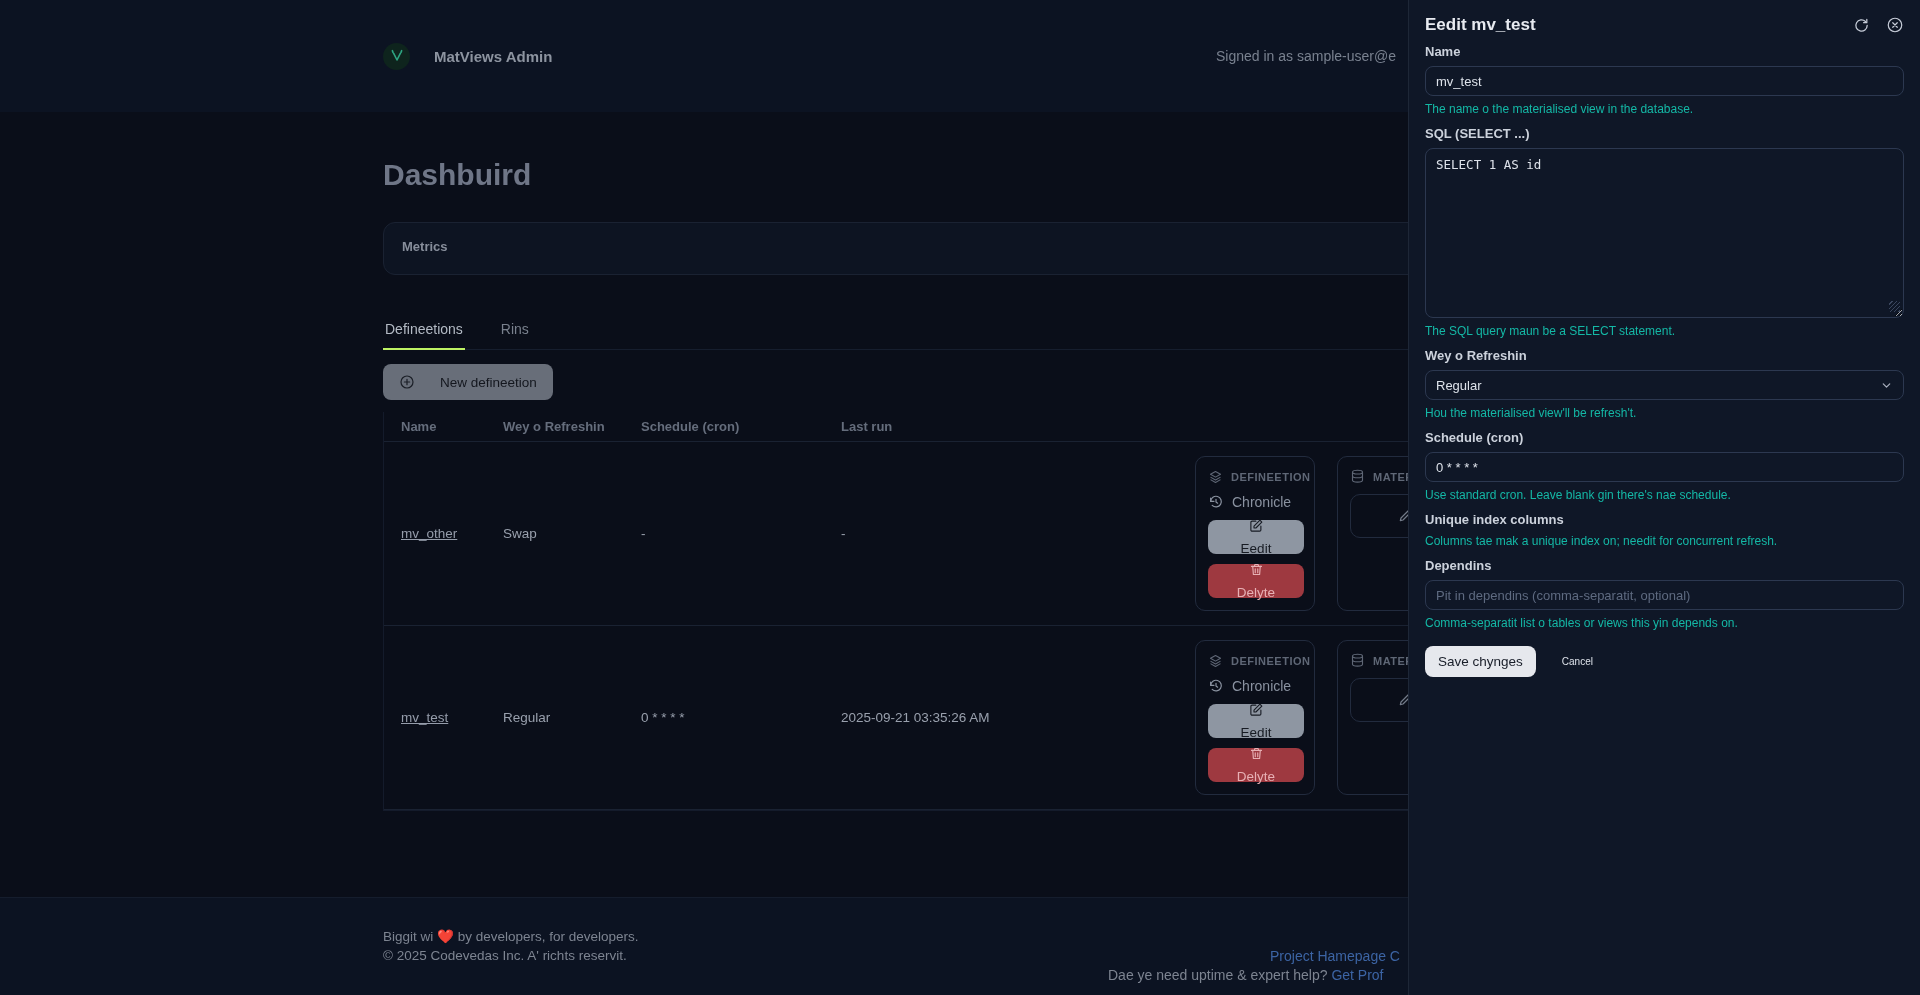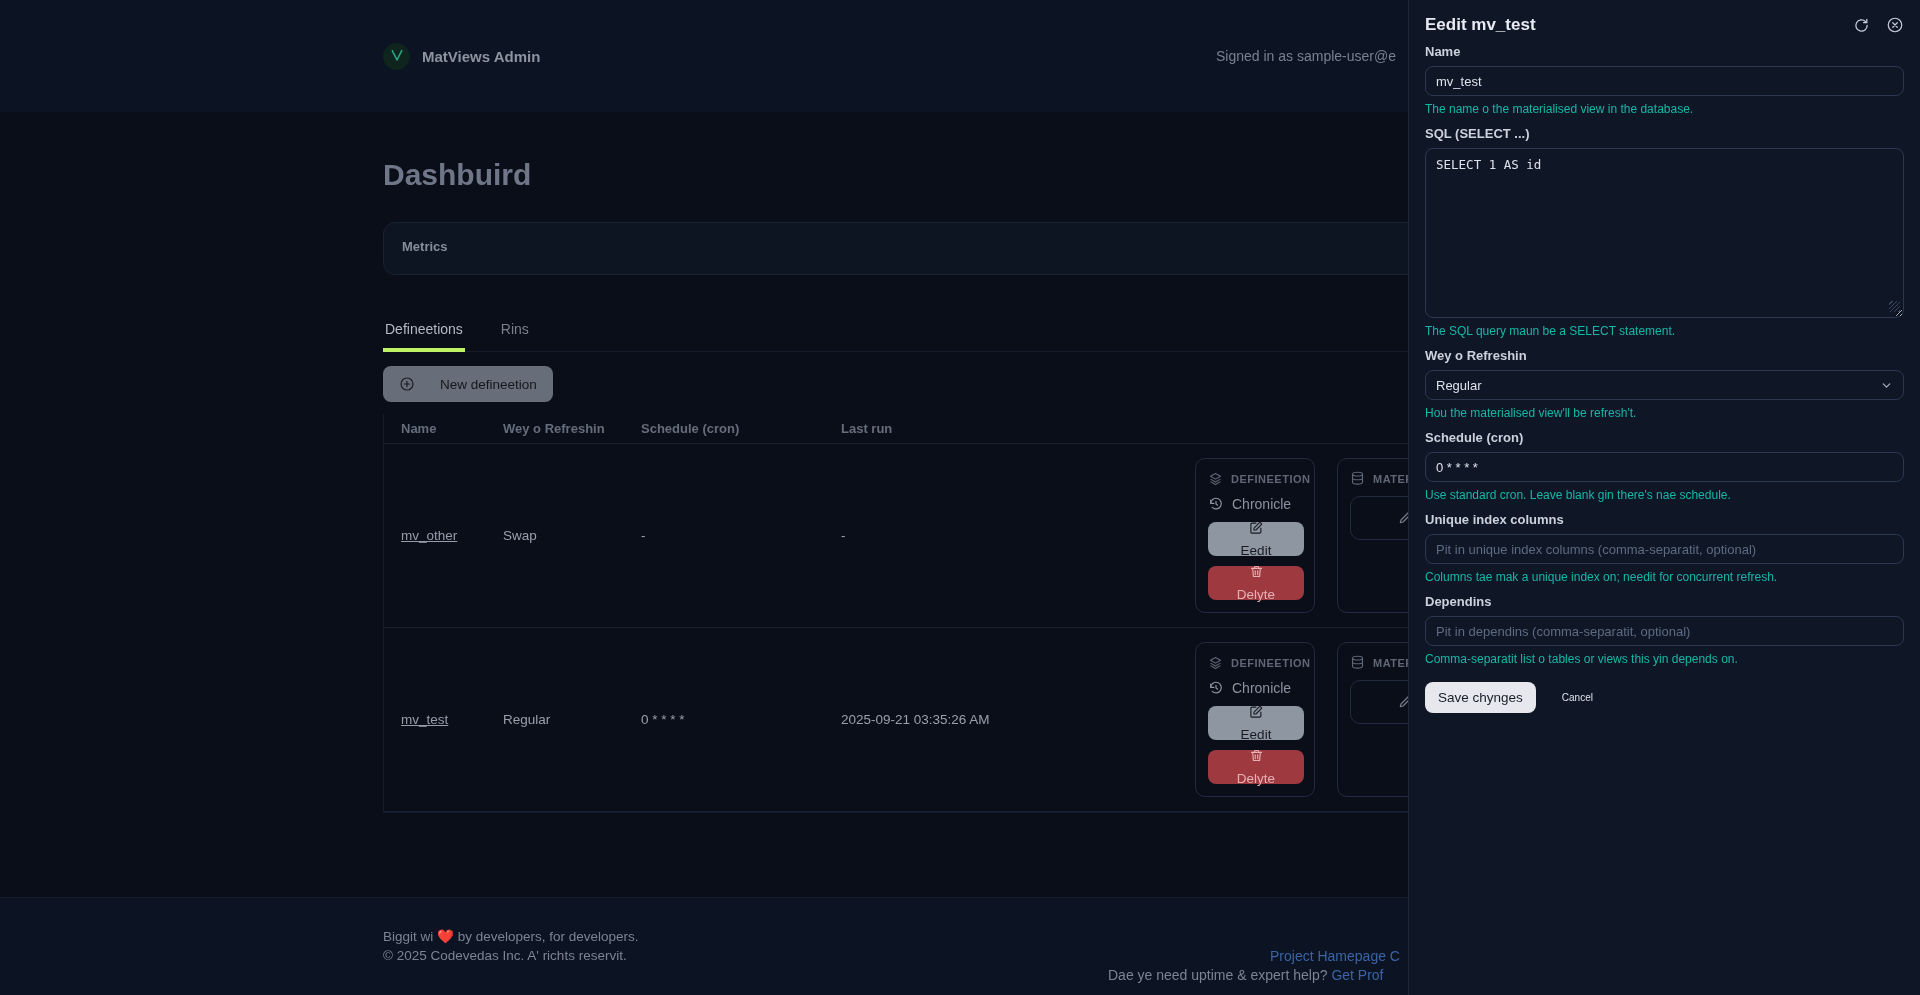--- a/index.html
+++ b/index.html
@@ -7,33 +7,33 @@
   body {
     position:relative; overflow:hidden;
     background:#0a0e19; color:#99a0ad;
     font-family:"Liberation Sans", sans-serif;
   }
   .container { width:1154px; margin:0 auto; position:relative; }
 
   
   .site-header { height:112px; background:#0c1322; display:flex; align-items:center; }
   .header-inner { display:flex; align-items:center; height:100%; }
-  .brand { display:flex; align-items:center; gap:12px; color:#8d94a0; font-weight:bold; font-size:15px; }
+  .brand { display:flex; align-items:center; gap:24px; color:#8d94a0; font-weight:bold; font-size:15px; }
   .logo { width:27px; height:27px; border-radius:50%; background:#0e241d; display:flex; align-items:center; justify-content:center; color:#2ea583; }
   .signed-in { position:absolute; left:833px; top:50%; transform:translateY(-50%); color:#79818f; font-size:14px; white-space:nowrap; }
 
   
   .page-title { margin-top:46px; font-size:30px; font-weight:bold; color:#6f7687; }
   .metrics-card { margin-top:30px; background:#0d1422; border:1px solid #1a2232; border-radius:12px; padding:16px 18px 20px; }
   .metrics-title { font-size:13px; font-weight:bold; color:#878e9b; }
   .metrics-alert { margin-top:14px; background:#0a1c17; border:1px solid #123227; border-radius:8px; padding:11px 14px; color:#1d5848; font-size:13.5px; }
 
   .tabs { margin-top:36px; display:flex; gap:34px; border-bottom:1px solid #161e2e; }
   .tab { padding:10px 2px 11px; font-size:14px; color:#79808d; cursor:default; }
-  .tab.active { color:#b3bac4; border-bottom:4px solid #bef264; margin-bottom:-1px; }
+  .tab.active { color:#b3bac4; border-bottom:2px solid #bef264; margin-bottom:-1px; }
 
   .new-btn { margin-top:14px; height:36px; display:inline-flex; align-items:center; gap:25px;
     padding:0 16px; background:#686e79; color:#14171e; border:none; border-radius:8px; font-size:13.5px; }
   .new-btn svg { color:#1b1f27; }
 
   .table-wrap { margin-top:12px; border:1px solid #141b2b; border-top:none; }
   .thead { display:flex; align-items:center; height:30px; border-bottom:1px solid #1a2232;
     font-size:13px; font-weight:bold; color:#656d7c; }
   .trow { display:flex; align-items:center; border-bottom:1px solid #1a2232; padding:14px 0; font-size:13.5px; }
   .col-name { width:119px; padding-left:17px; }
@@ -350,21 +350,20 @@
   </div>
 
   <div class="field">
     <label class="field-label">Schedule (cron)</label>
     <input class="tin" type="text" value="0 * * * *" style="">
     <div class="help">Use standard cron. Leave blank gin there's nae schedule.</div>
   </div>
 
   <div class="field">
     <label class="field-label">Unique index columns</label>
-    <input class="tin" type="text" placeholder="Pit in unique index columns (comma-separatit, optional)" style="">
     <div class="help">Columns tae mak a unique index on; needit for concurrent refresh.</div>
   </div>
 
   <div class="field">
     <label class="field-label">Dependins</label>
     <input class="tin" type="text" placeholder="Pit in dependins (comma-separatit, optional)" style="">
     <div class="help">Comma-separatit list o tables or views this yin depends on.</div>
   </div>
 
   <div class="drawer-buttons">

